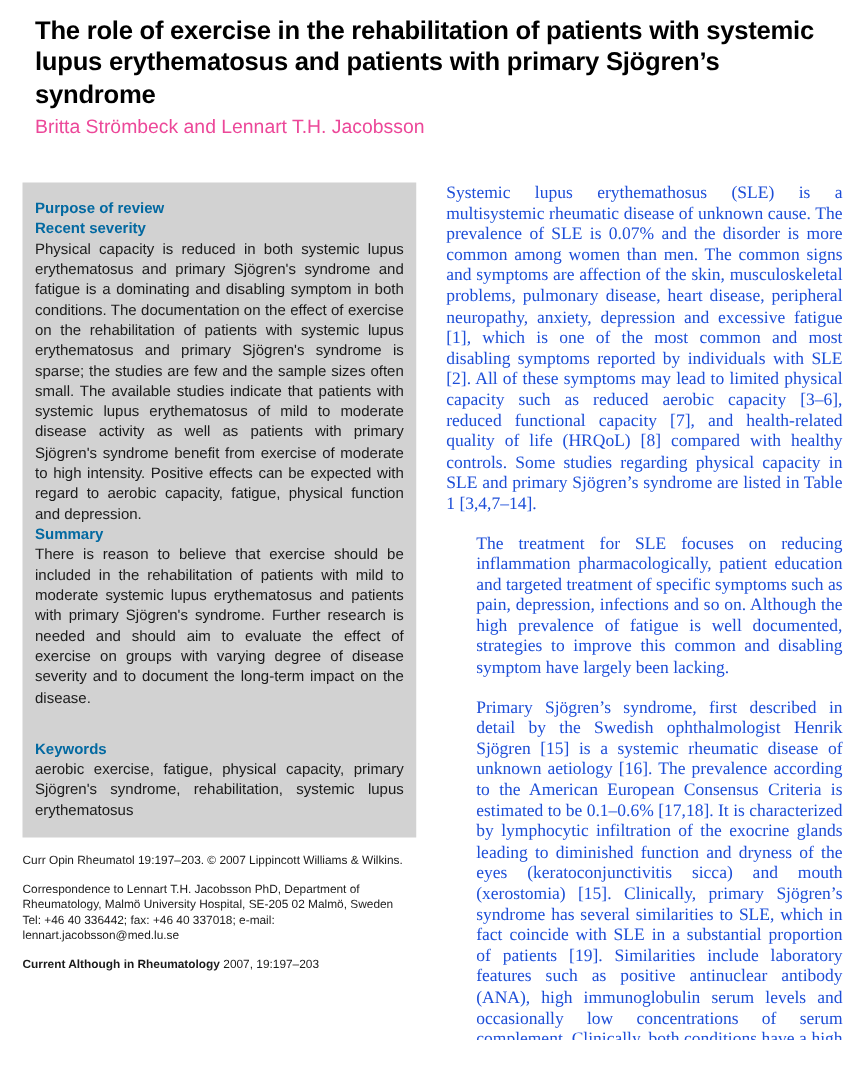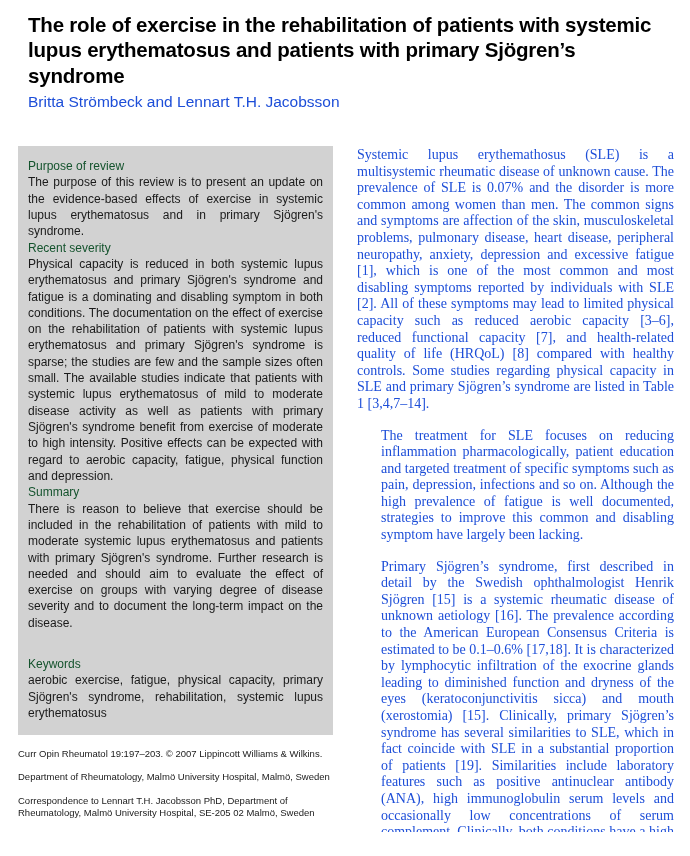--- a/index.html
+++ b/index.html
@@ -26,39 +26,39 @@
     font-weight: 700;
     font-size: 20.5px;
     line-height: 1.24;
     letter-spacing: -0.2px;
     color: #000000;
   }
   .authors {
     margin-top: 5px;
     font-size: 15.5px;
     font-weight: 400;
-    color: #1d4ed8;
+    color: #ec4899;
   }
 
   
   .left-col {
     position: absolute;
     left: 18px;
     top: 146px;
     width: 315px;
   }
   .abstract-box {
     background: #d2d2d2;
     padding: 12px 10px 14px 10px;
   }
   .abs-heading {
     font-size: 12px;
-    font-weight: 400;
+    font-weight: 700;
     line-height: 1.36;
-    color: #14532d;
+    color: #0369a1;
   }
   .abs-text {
     font-size: 12px;
     line-height: 1.36;
     text-align: justify;
     color: #1a1a1a;
   }
   .keywords-gap { margin-top: 25px; }
 
   .footnotes {
@@ -103,40 +103,39 @@
   <div class="header">
     <div class="title">The role of exercise in the rehabilitation of patients with systemic lupus erythematosus and patients with primary Sjögren’s syndrome</div>
     <div class="authors">Britta Strömbeck and Lennart T.H. Jacobsson</div>
   </div>
 
   <div class="left-col">
 
     <div class="abstract-box">
       <div>
         <div class="abs-heading">Purpose of review</div>
-        <div class="abs-text">The purpose of this review is to present an update on the evidence-based effects of exercise in systemic lupus erythematosus and in primary Sjögren's syndrome.</div>
       </div>
       <div>
         <div class="abs-heading">Recent severity</div>
         <div class="abs-text">Physical capacity is reduced in both systemic lupus erythematosus and primary Sjögren's syndrome and fatigue is a dominating and disabling symptom in both conditions. The documentation on the effect of exercise on the rehabilitation of patients with systemic lupus erythematosus and primary Sjögren's syndrome is sparse; the studies are few and the sample sizes often small. The available studies indicate that patients with systemic lupus erythematosus of mild to moderate disease activity as well as patients with primary Sjögren's syndrome benefit from exercise of moderate to high intensity. Positive effects can be expected with regard to aerobic capacity, fatigue, physical function and depression.</div>
       </div>
       <div>
         <div class="abs-heading">Summary</div>
         <div class="abs-text">There is reason to believe that exercise should be included in the rehabilitation of patients with mild to moderate systemic lupus erythematosus and patients with primary Sjögren's syndrome. Further research is needed and should aim to evaluate the effect of exercise on groups with varying degree of disease severity and to document the long-term impact on the disease.</div>
       </div>
       <div class="keywords-gap">
         <div class="abs-heading">Keywords</div>
         <div class="abs-text">aerobic exercise, fatigue, physical capacity, primary Sjögren's syndrome, rehabilitation, systemic lupus erythematosus</div>
       </div>
     </div>
 
     <div class="footnotes">
       <div class="fn-line">Curr Opin Rheumatol 19:197–203. © 2007 Lippincott Williams &amp; Wilkins.</div>
-      <div class="fn-line fn-gap">Department of Rheumatology, Malmö University Hospital, Malmö, Sweden</div>
       <div class="fn-line fn-gap">Correspondence to Lennart T.H. Jacobsson PhD, Department of Rheumatology, Malmö University Hospital, SE-205 02 Malmö, Sweden</div>
+      <div class="fn-line">Tel: +46 40 336442; fax: +46 40 337018; e-mail: lennart.jacobsson@med.lu.se</div>
       <div class="fn-line fn-gap">
         <span class="journal-name">Current Although in Rheumatology</span><span> 2007, 19:197–203</span>
       </div>
 
     </div>
 
   </div>
 
   <div class="right-col">
     <div class="body-para">Systemic lupus erythemathosus (SLE) is a multisystemic rheumatic disease of unknown cause. The prevalence of SLE is 0.07% and the disorder is more common among women than men. The common signs and symptoms are affection of the skin, musculoskeletal problems, pulmonary disease, heart disease, peripheral neuropathy, anxiety, depression and excessive fatigue [1], which is one of the most common and most disabling symptoms reported by individuals with SLE [2]. All of these symptoms may lead to limited physical capacity such as reduced aerobic capacity [3–6], reduced functional capacity [7], and health-related quality of life (HRQoL) [8] compared with healthy controls. Some studies regarding physical capacity in SLE and primary Sjögren’s syndrome are listed in Table 1 [3,4,7–14].</div>

